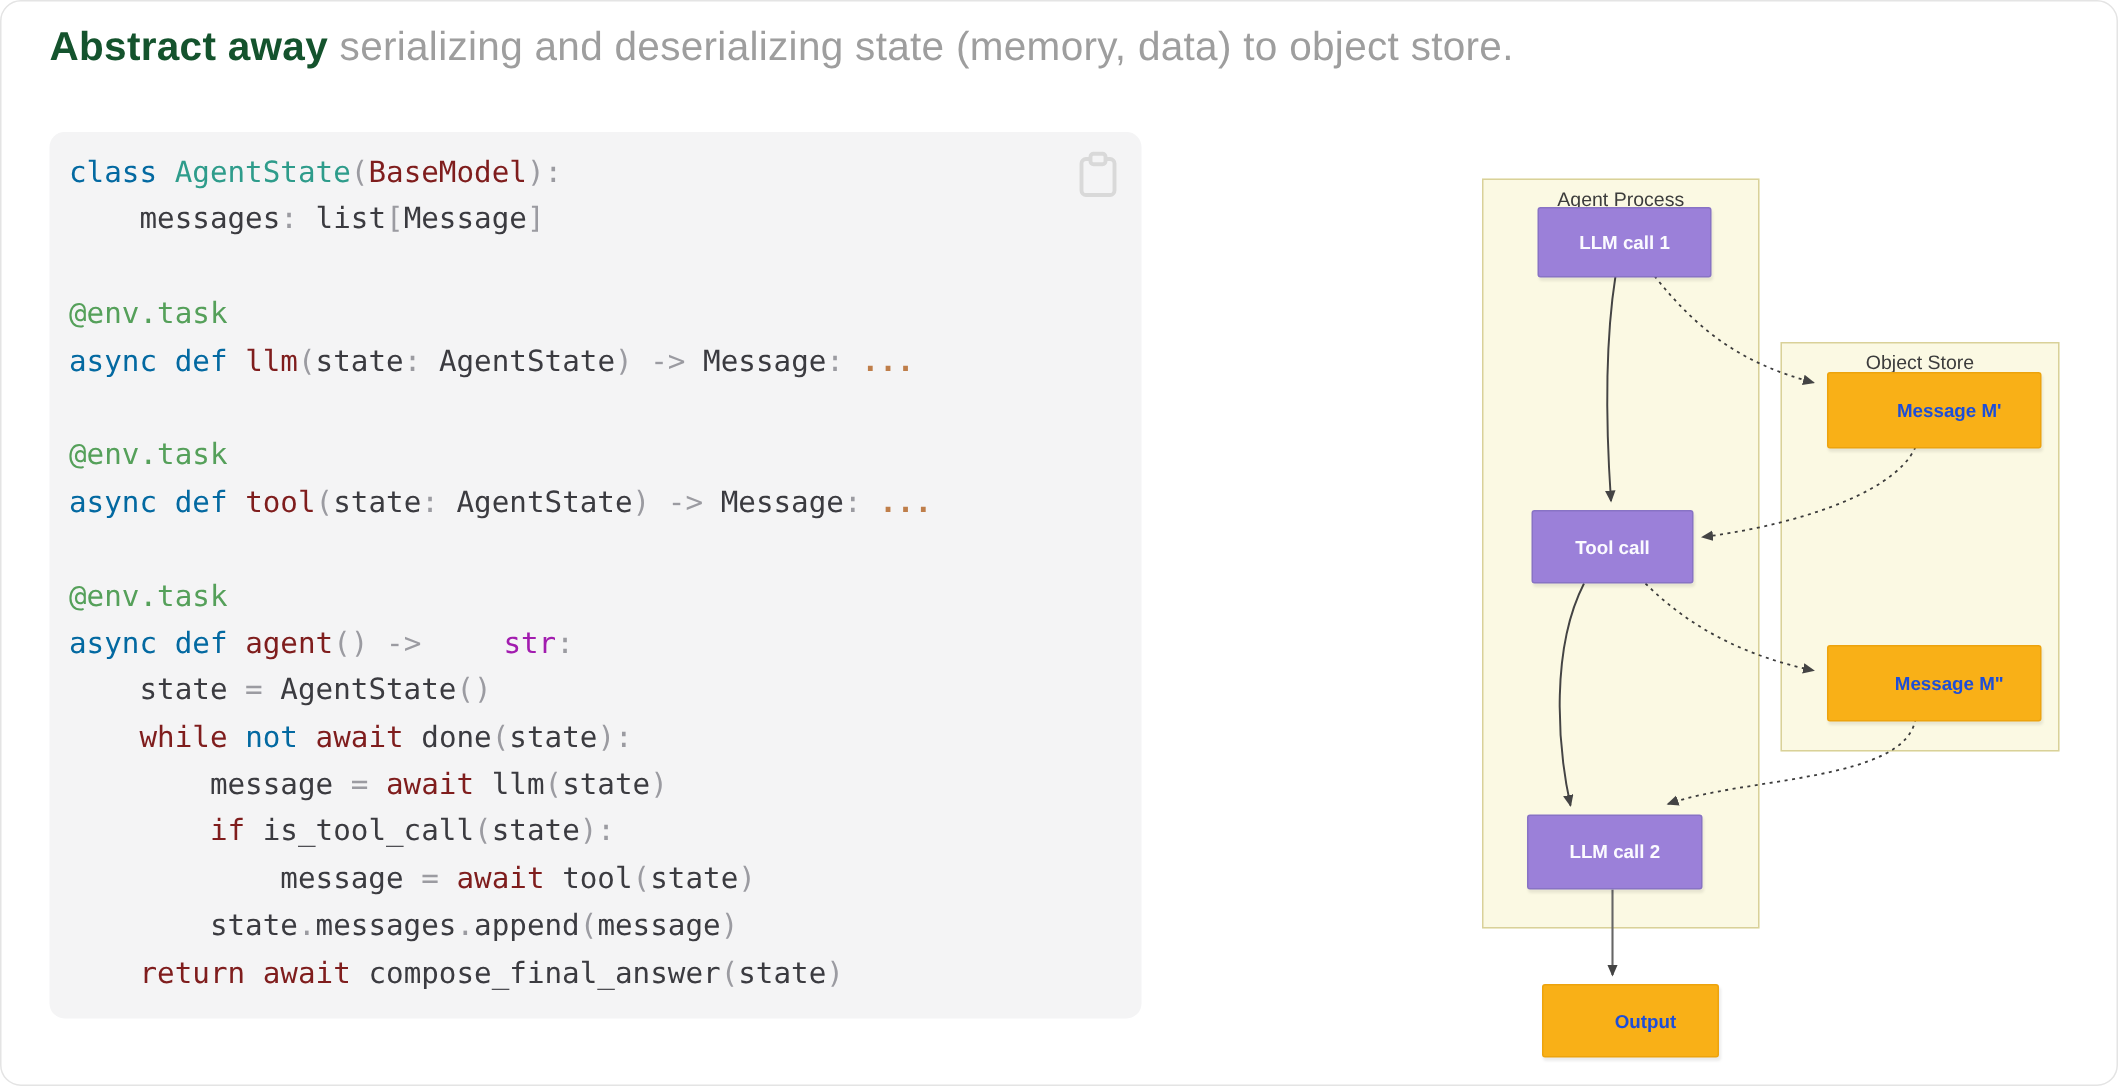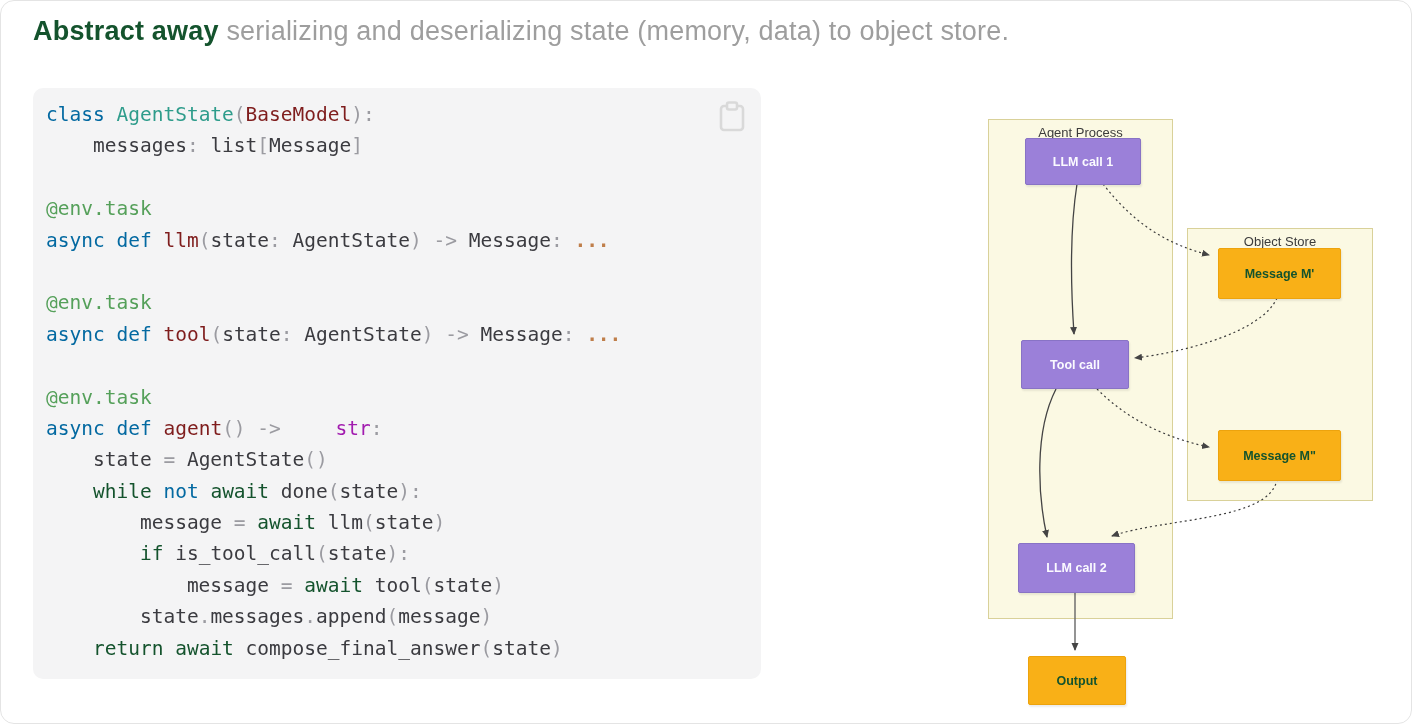--- a/index.html
+++ b/index.html
@@ -12,39 +12,39 @@
   .page-title b{color:#14532d;font-weight:700;}
 
   
   .code-card{position:absolute;left:33px;top:88px;width:728px;height:591px;
              background:#f4f4f5;border-radius:10px;}
   .code{position:absolute;left:13px;top:11px;right:10px;
         font-family:"DejaVu Sans Mono",monospace;font-size:19.5px;line-height:31.4px;
         white-space:pre;color:#3b3b40;}
   .code-line{height:31.4px;}
   .tok-kw{color:#0369a1;}
-  .tok-ctrl{color:#14532d;margin-top:48px;}
+  .tok-ctrl{color:#7f1d1d;margin-top:48px;}
   .tok-cls{color:#2e9c8b;}
   .tok-fn{color:#7f1d1d;}
   .tok-dec{color:#55a05a;}
   .tok-bi{color:#a21caf;margin-left:43px;}
   .tok-ell{color:#bf7e4a;font-weight:700;}
   .tok-p{color:#9b9ba1;}
   .tok-id{color:#3b3b40;}
   .copy-btn{position:absolute;right:14px;top:12px;width:30px;height:32px;cursor:pointer;}
 
   
   .dg-container{position:absolute;background:#fbf9e3;border:1px solid #d9d199;}
   .dg-container-title{position:absolute;top:5px;left:0;right:0;text-align:center;
                       font-size:13px;color:#3c3c3c;}
   .dg-node{position:absolute;display:flex;align-items:center;justify-content:center;
            font-size:12.5px;font-weight:700;border-radius:2px;
            box-shadow:1px 2px 2px rgba(0,0,0,0.08);}
   .dg-node.purple{background:#9b80d9;border:1px solid #8873c5;color:#fbfaff;}
-  .dg-node.orange{background:#f9b017;border:1px solid #eda30d;color:#14532d;}
+  .dg-node.orange{background:#f9b017;border:1px solid #eda30d;color:#1d4ed8;padding-left:20px;}
   .edges{position:absolute;left:0;top:0;width:1412px;height:724px;pointer-events:none;z-index:10;}
 </style>
 </head>
 <body>
 
 <div class="frame"></div>
 
 <div class="page-title">
   <b>Abstract away</b><span> serializing and deserializing state (memory, data) to object store.</span>
 </div>

